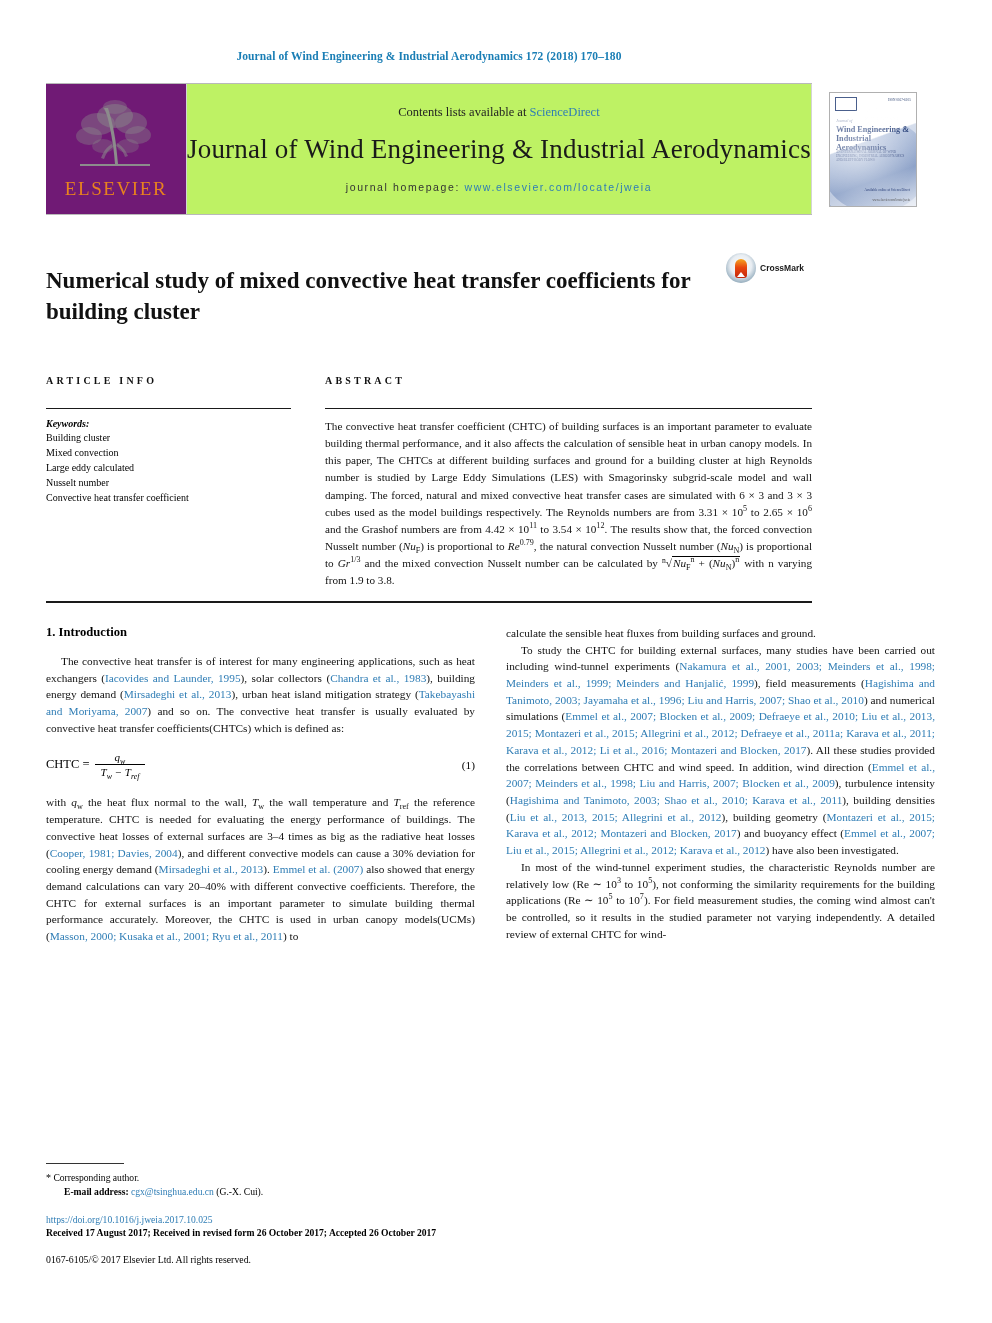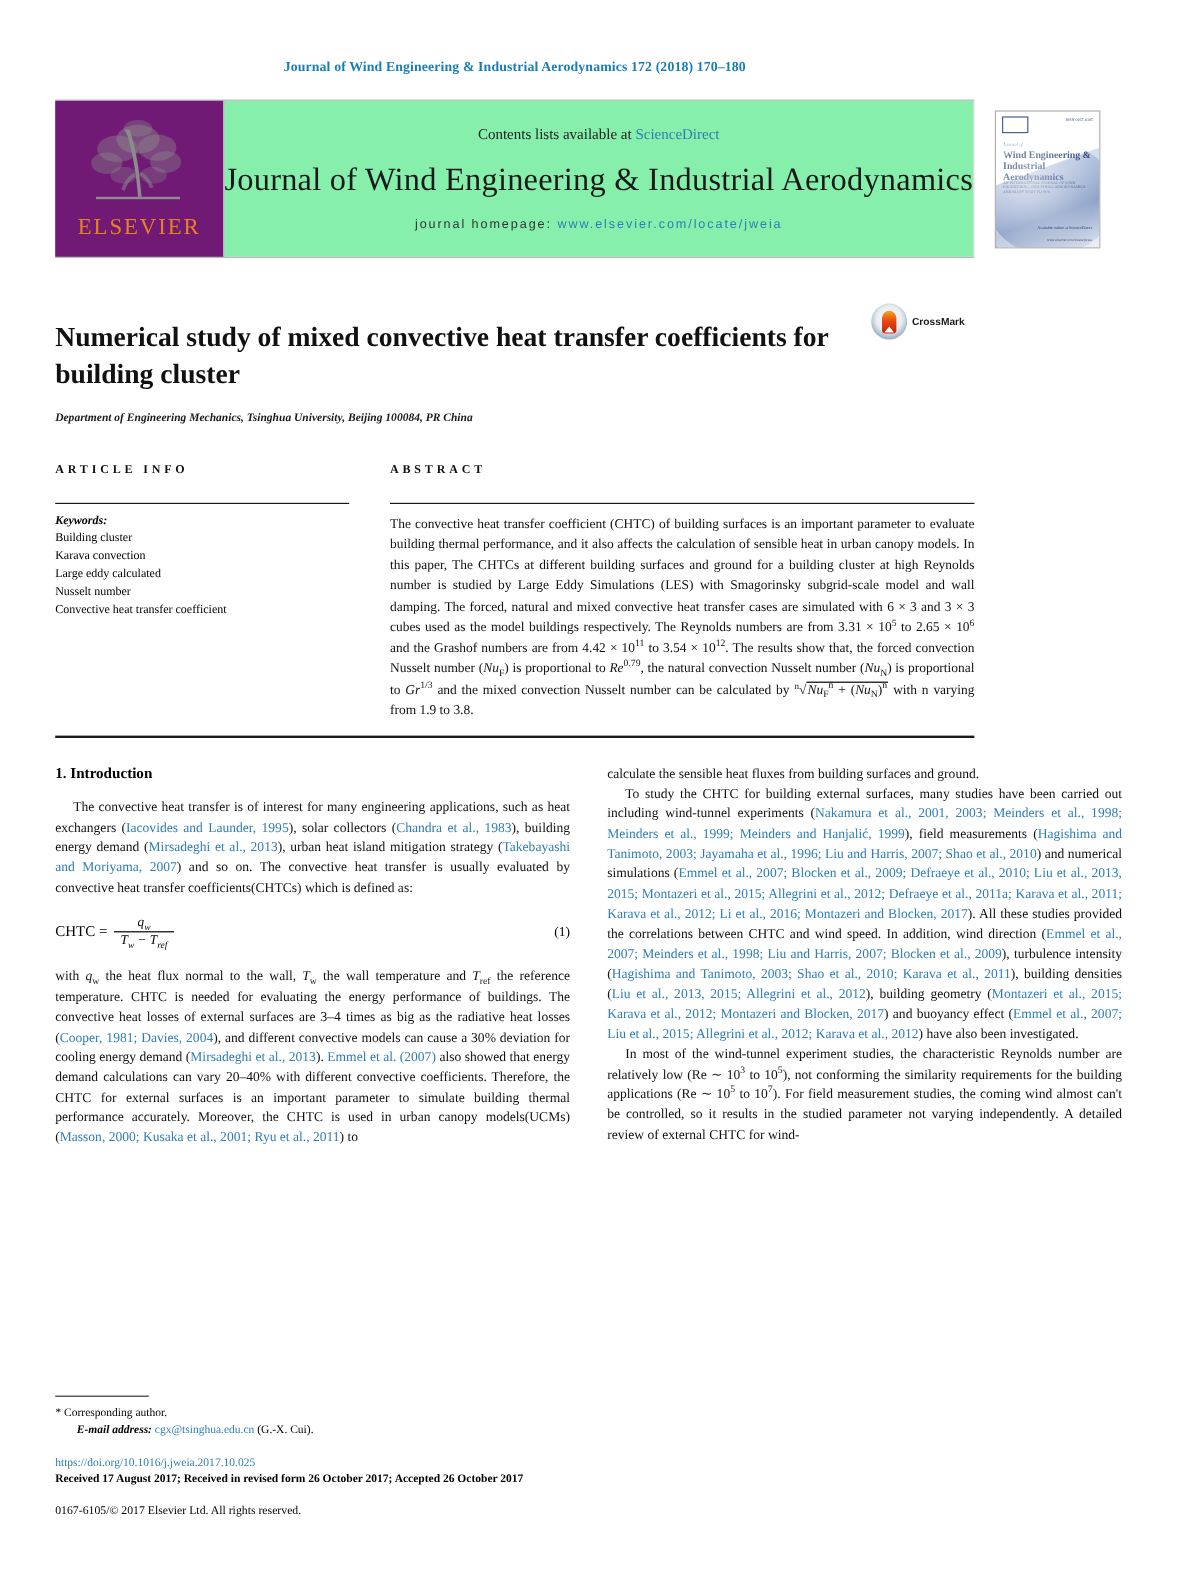--- a/index.html
+++ b/index.html
@@ -46,21 +46,21 @@
     width: 140px;
     background: #701a75;
     display: flex;
     align-items: center;
     justify-content: center;
     border-right: 1px solid #d4d4d4;
     flex: none;
   }
   .masthead-center {
     flex: 1 1 auto;
-    background: #86efac;
+    background: #bef264;
     display: flex;
     flex-direction: column;
     align-items: center;
     justify-content: center;
     padding: 6px 0;
   }
   .masthead-right {
     width: 122px;
     flex: none;
     background: #ffffff;
@@ -357,21 +357,21 @@
     border-top: 1px solid #333;
     margin-bottom: 7px;
   }
   .fn-line {
     font-size: 9.6px;
     line-height: 1.45;
     padding-left: 9px;
     text-indent: -9px;
   }
   .fn-line .star { font-size: 10px; }
-  .fn-em { font-style: italic; font-weight: bold; }
+  .fn-em { font-weight: bold; }
   .doi {
     margin-top: 15px;
     font-size: 9.6px;
     color: #2f7db5;
   }
   .history {
     font-size: 9.6px;
     margin-top: 2px;
     font-weight: bold;
   }
@@ -433,36 +433,35 @@
         <div class="cv-swoosh"></div>
         <div class="cv-foot">Available online at ScienceDirect</div>
         <div class="cv-foot2">www.elsevier.com/locate/jweia</div>
       </div>
     </div>
   </div>
 
   <div class="title-block">
     <div class="title-text">
       <h1 class="article-title">Numerical study of mixed convective heat transfer coefficients for building cluster</h1>
-      <div class="affiliation">Department of Engineering Mechanics, Tsinghua University, Beijing 100084, PR China</div>
     </div>
     <div class="crossmark">
       <div class="crossmark-badge">
         <div class="crossmark-inner"></div>
       </div>
       <div class="crossmark-label">CrossMark</div>
     </div>
   </div>
 
   <div class="info-abstract">
     <div class="info-col">
       <div class="sec-head">ARTICLE INFO</div>
       <div class="kw-label">Keywords:</div>
       <div class="kw-item">Building cluster</div>
-      <div class="kw-item">Karava convection</div>
+      <div class="kw-item">Mixed convection</div>
       <div class="kw-item">Large eddy calculated</div>
       <div class="kw-item">Nusselt number</div>
       <div class="kw-item">Convective heat transfer coefficient</div>
     </div>
     <div class="abs-col">
       <div class="sec-head">ABSTRACT</div>
       <div class="abstract-text">
         <span>The convective heat transfer coefficient (CHTC) of building surfaces is an important parameter to evaluate building thermal performance, and it also affects the calculation of sensible heat in urban canopy models. In this paper, The CHTCs at different building surfaces and ground for a building cluster at high Reynolds number is studied by Large Eddy Simulations (LES) with Smagorinsky subgrid-scale model and wall damping. The forced, natural and mixed convective heat transfer cases are simulated with 6 × 3 and 3 × 3 cubes used as the model buildings respectively. The Reynolds numbers are from 3.31 × 10</span><sup>5</sup><span> to 2.65 × 10</span><sup>6</sup><span> and the Grashof numbers are from 4.42 × 10</span><sup>11</sup><span> to 3.54 × 10</span><sup>12</sup><span>. The results show that, the forced convection Nusselt number (</span><i>Nu</i><sub>F</sub><span>) is proportional to </span><i>Re</i><sup>0.79</sup><span>, the natural convection Nusselt number (</span><i>Nu</i><sub>N</sub><span>) is proportional to </span><i>Gr</i><sup>1/3</sup><span> and the mixed convection Nusselt number can be calculated by </span><span><span style="font-size:0.68em;vertical-align:0.55em;">n</span>√<span style="border-top:1px solid #000;padding:0 1px;"><i>Nu</i><sub>F</sub><sup>n</sup> + (<i>Nu</i><sub>N</sub>)<sup>n</sup></span></span><span> with n varying from 1.9 to 3.8.</span>
       </div>
     </div>

